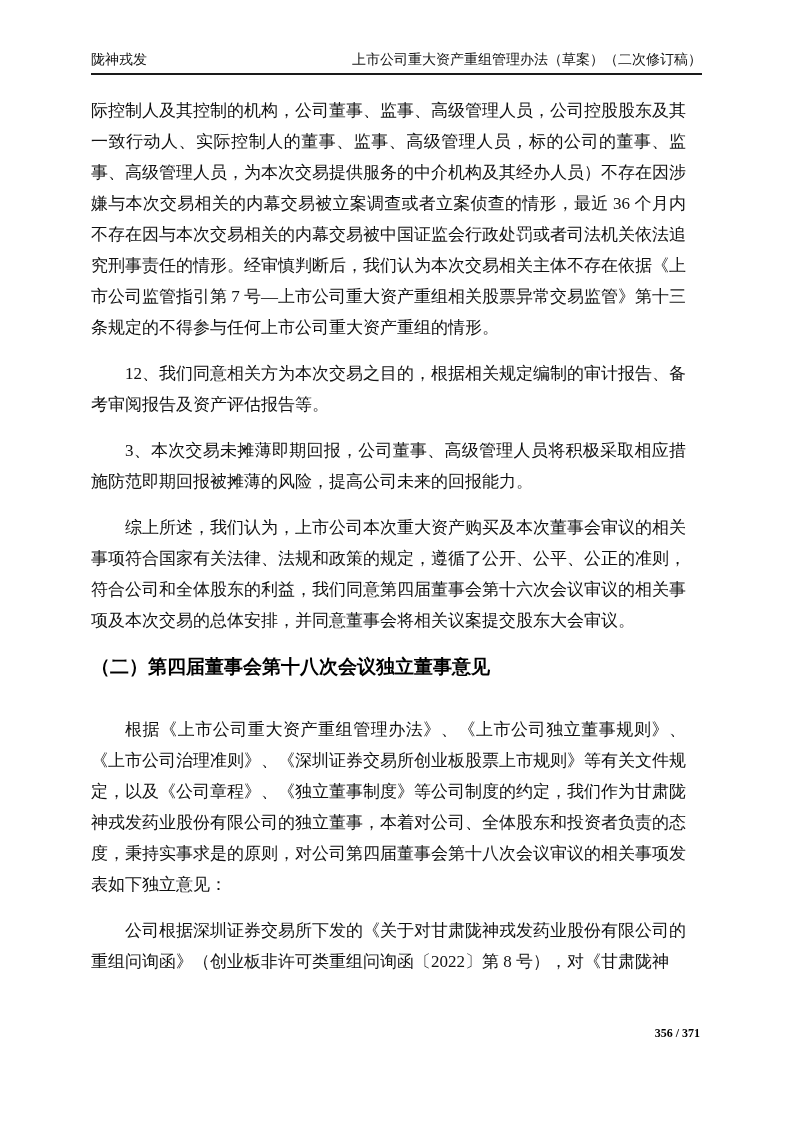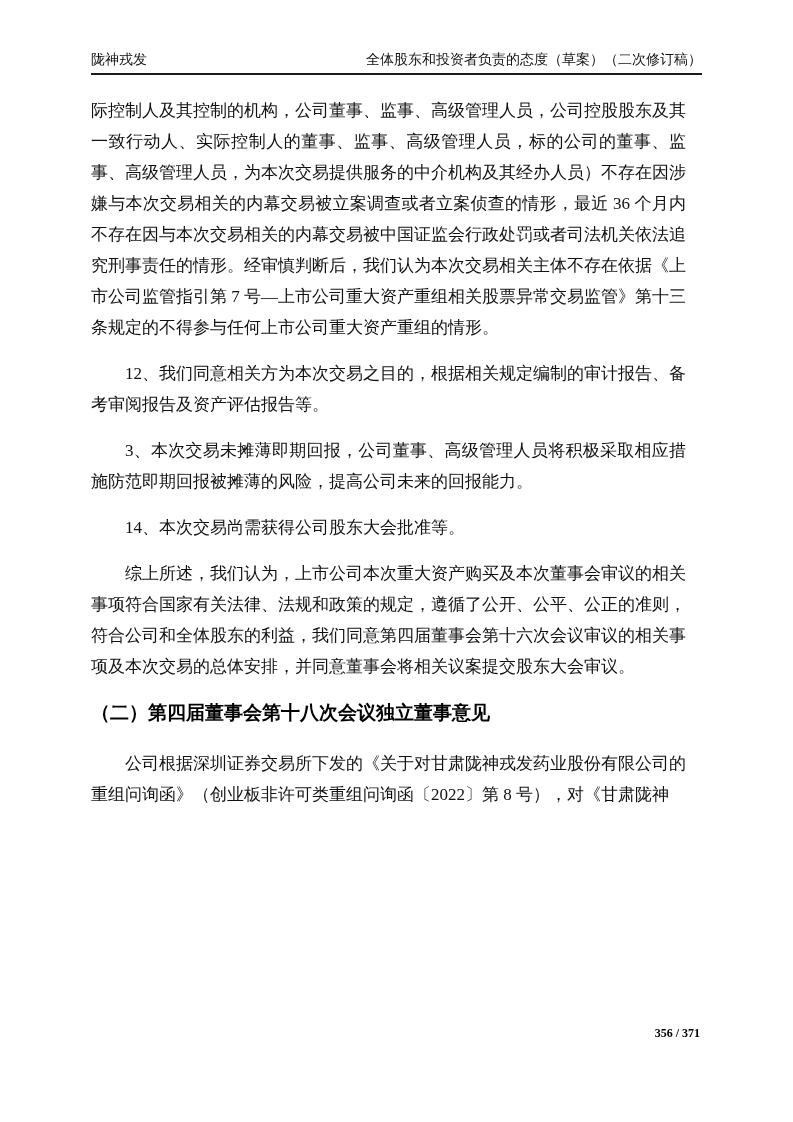--- a/index.html
+++ b/index.html
@@ -47,21 +47,21 @@
     text-justify: inter-ideograph;
   }
   .para {
     margin: 0 16px 15px 0;
     text-indent: 2em;
   }
   .para.no-indent {
     text-indent: 0;
   }
   .section-heading {
-    margin: 16px 0 20px 0;
+    margin: 16px 0 32px 0;
     font-family: "Liberation Sans", "DejaVu Sans", sans-serif;
     font-weight: bold;
     font-size: 19px;
     line-height: 30px;
     text-align: left;
     text-indent: 0;
     color: #000000;
   }
   .footer {
     position: absolute;
@@ -74,34 +74,34 @@
   }
 </style>
 </head>
 <body>
 
 <div class="page">
 
   <div class="header">
     <div class="header-row">
       <span>陇神戎发</span>
-      <span>全体股东和投资者负责的态度（草案）（二次修订稿）</span>
+      <span>上市公司重大资产重组管理办法（草案）（二次修订稿）</span>
     </div>
     <div class="header-rule"></div>
   </div>
 
   <div class="main">
     <p class="para no-indent">际控制人及其控制的机构，公司董事、监事、高级管理人员，公司控股股东及其一致行动人、实际控制人的董事、监事、高级管理人员，标的公司的董事、监事、高级管理人员，为本次交易提供服务的中介机构及其经办人员）不存在因涉嫌与本次交易相关的内幕交易被立案调查或者立案侦查的情形，最近 36 个月内不存在因与本次交易相关的内幕交易被中国证监会行政处罚或者司法机关依法追究刑事责任的情形。经审慎判断后，我们认为本次交易相关主体不存在依据《上市公司监管指引第 7 号—上市公司重大资产重组相关股票异常交易监管》第十三条规定的不得参与任何上市公司重大资产重组的情形。</p>
     <p class="para">12、我们同意相关方为本次交易之目的，根据相关规定编制的审计报告、备考审阅报告及资产评估报告等。</p>
     <p class="para">3、本次交易未摊薄即期回报，公司董事、高级管理人员将积极采取相应措施防范即期回报被摊薄的风险，提高公司未来的回报能力。</p>
-    <p class="para">14、本次交易尚需获得公司股东大会批准等。</p>
     <p class="para">综上所述，我们认为，上市公司本次重大资产购买及本次董事会审议的相关事项符合国家有关法律、法规和政策的规定，遵循了公开、公平、公正的准则，符合公司和全体股东的利益，我们同意第四届董事会第十六次会议审议的相关事项及本次交易的总体安排，并同意董事会将相关议案提交股东大会审议。</p>
 
     <h2 class="section-heading">（二）第四届董事会第十八次会议独立董事意见</h2>
 
+    <p class="para">根据《上市公司重大资产重组管理办法》、《上市公司独立董事规则》、《上市公司治理准则》、《深圳证券交易所创业板股票上市规则》等有关文件规定，以及《公司章程》、《独立董事制度》等公司制度的约定，我们作为甘肃陇神戎发药业股份有限公司的独立董事，本着对公司、全体股东和投资者负责的态度，秉持实事求是的原则，对公司第四届董事会第十八次会议审议的相关事项发表如下独立意见：</p>
     <p class="para">公司根据深圳证券交易所下发的《关于对甘肃陇神戎发药业股份有限公司的重组问询函》（创业板非许可类重组问询函〔2022〕第 8 号），对《甘肃陇神</p>
   </div>
 
   <div class="footer">
     <span>356 / 371</span>
   </div>
 
 </div>
 
 </body></html>

